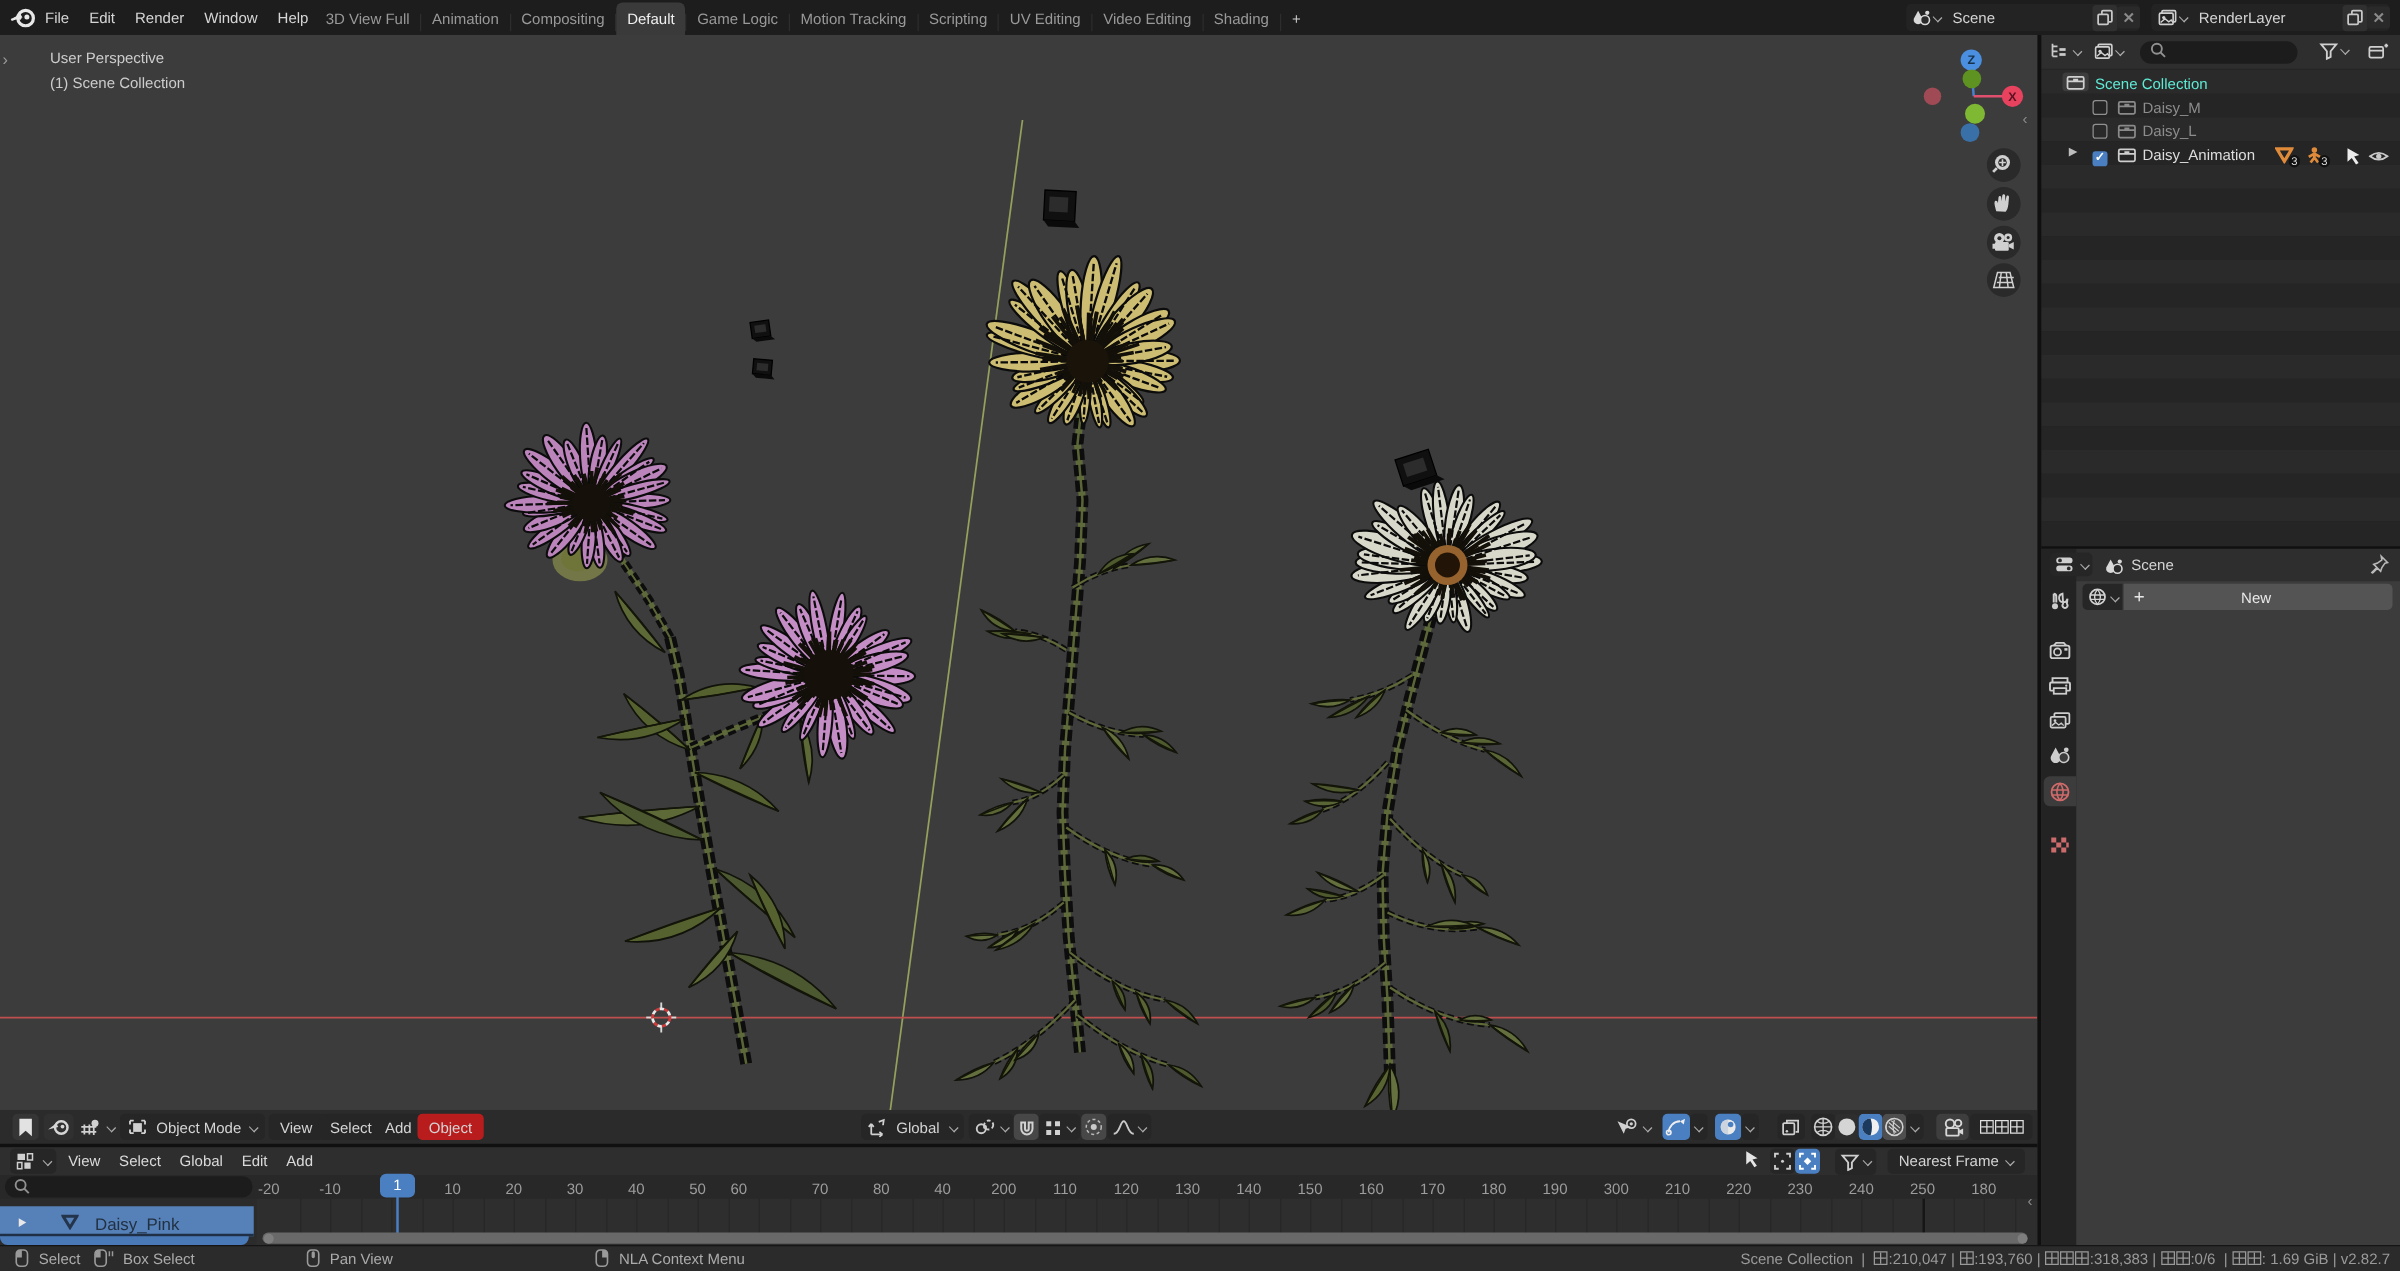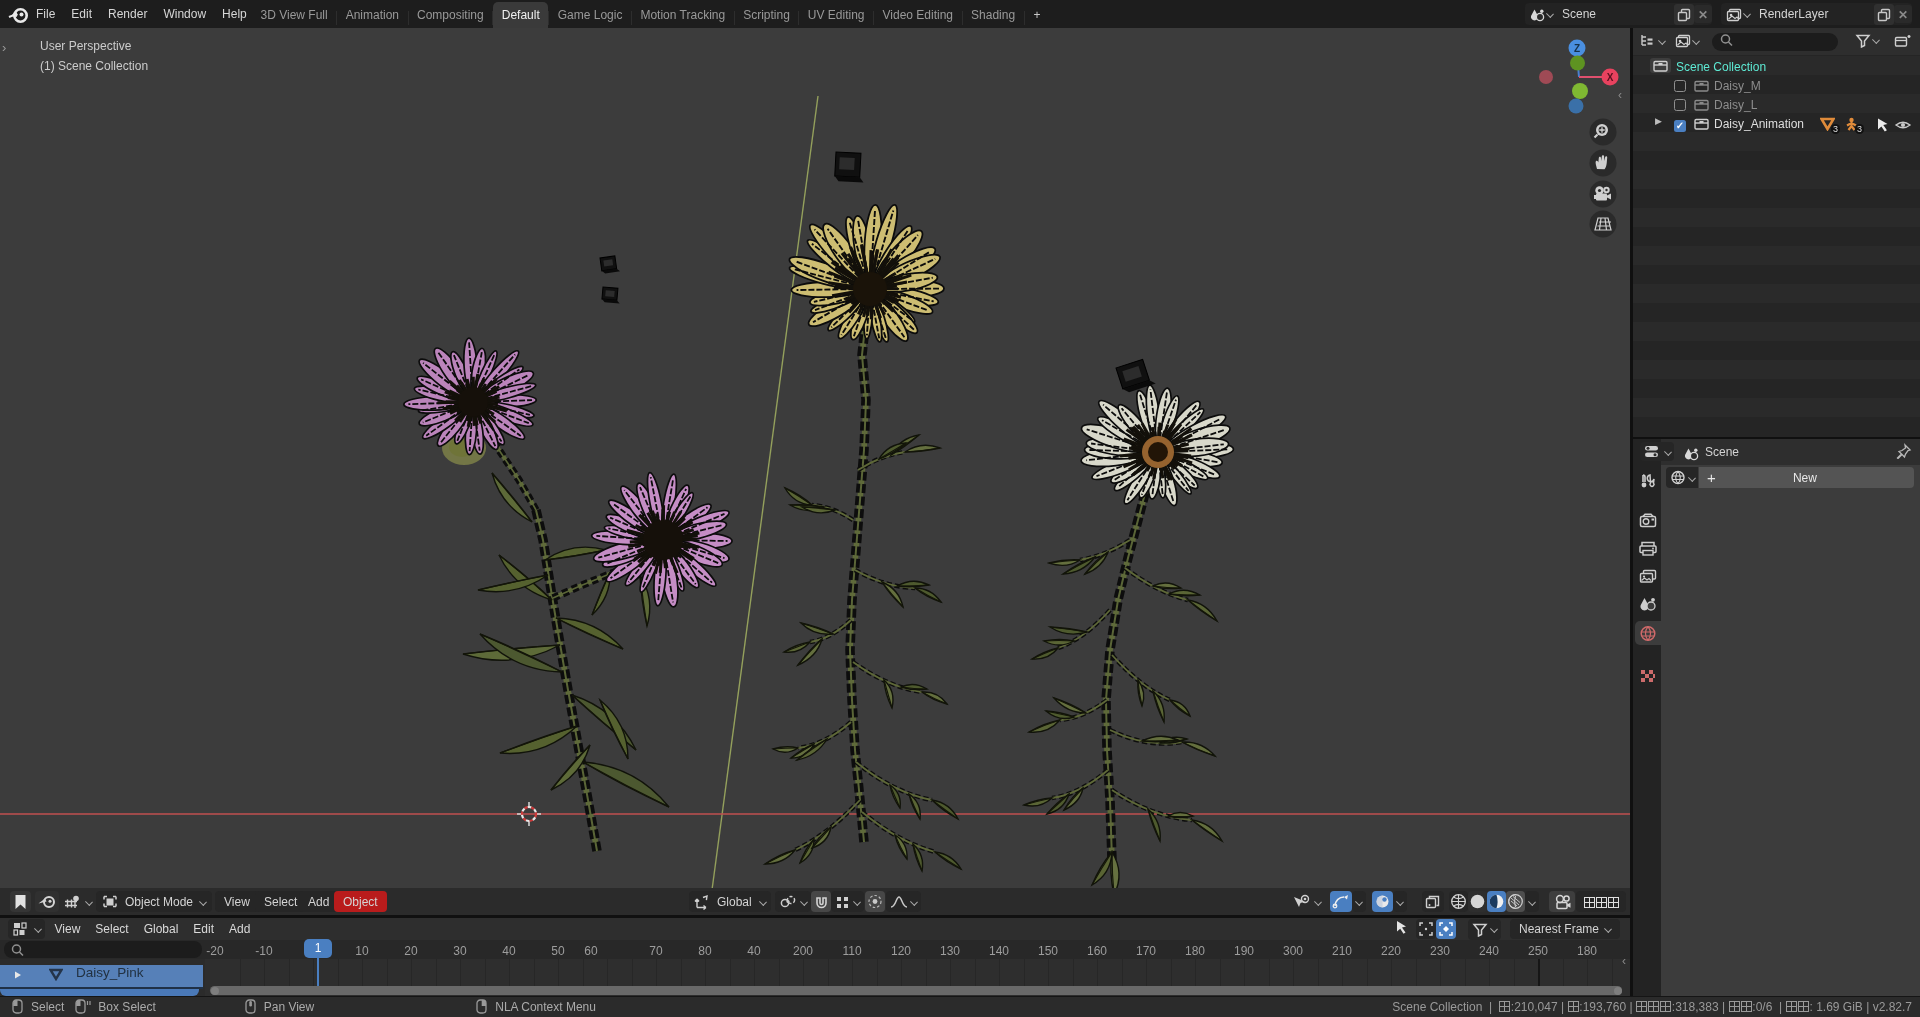--- a/index.html
+++ b/index.html
@@ -1138,21 +1138,21 @@
       <span class="rnum" style="left:1518px">250</span>
       <span class="rnum" style="left:1567px">180</span>
     </div>
   <div class="abs" style="left:317px;top:39px;width:2px;height:31px;background:#4a7fc1"></div>
   <div class="abs" style="left:304px;top:21px;width:28px;height:19px;background:#4a7fc1;border-radius:5px;color:#fff;font-size:12px;text-align:center;line-height:19px;">1</div>
   <div class="abs" style="left:0;top:41px;width:205px;height:37px;background:#2b2b2b"></div>
   <div class="abs" style="left:4px;top:23px;width:198px;height:17px;background:#1c1c1c;border-radius:8px;"><span style="margin-left:6px"><svg width="15" height="15" viewBox="0 0 15 15" style="vertical-align:-3px">
           <circle cx="6.5" cy="6" r="4" fill="none" stroke="#909090" stroke-width="1.5"></circle>
           <line x1="9.5" y1="9" x2="13" y2="12.5" stroke="#909090" stroke-width="1.5"></line>
         </svg></span></div>
-  <div class="abs" style="left:0;top:47px;width:203px;height:24px;background:#5680b8;border-bottom:2px solid #1f3046;display:flex;align-items:flex-start;">
+  <div class="abs" style="left:0;top:47px;width:203px;height:24px;background:#5680b8;border-bottom:2px solid #1f3046;display:flex;align-items:flex-end;">
     <span style="margin-left:13px"><svg width="10" height="10" viewBox="0 0 10 10" style="vertical-align:-1px">
           <path d="M2,1.5 l6,3.5 -6,3.5 z" fill="#e8e8e8"></path>
         </svg></span>
       <span style="margin-left:26px"><svg width="14" height="13" viewBox="0 0 14 13" style="vertical-align:-2px">
           <path d="M1.5,2 h11 l-5.5,9 z" fill="none" stroke="#24344a" stroke-width="2.4"></path>
         </svg></span>
     <span style="margin-left:13px;font-size:13.5px;color:#223142">Daisy_Pink</span>
   </div>
   <div class="abs" style="left:0;top:71px;width:199px;height:7px;background:#4a79b8;border-radius:0 0 6px 6px"></div>
   <div class="abs" style="left:210px;top:68px;width:1412px;height:9px;background:#696969;border-radius:5px"></div>

